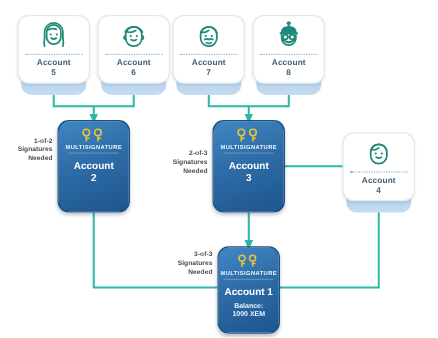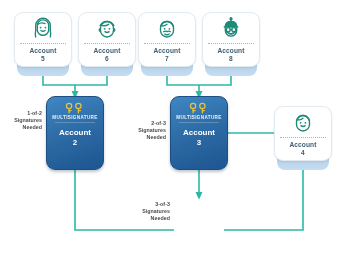--- a/index.html
+++ b/index.html
@@ -247,20 +247,39 @@
       </svg>
     </div>
     <div class="mtitle">MULTISIGNATURE</div>
     <div class="mrule"></div>
     <div class="mname">
       <span>Account</span><br>
       <span>3</span>
     </div>
   </div>
 
+  <div class="mcard" style="left:174px;top:197px;width:50px;height:70px;">
+    <div class="mkeys">
+      <svg width="20" height="11" viewBox="0 0 26 14" fill="none" stroke="#e8c33a" stroke-width="1.6" stroke-linecap="round">
+        <circle cx="6" cy="4.6" r="3.1"></circle>
+        <path d="M6 7.7 v5"></path>
+          <path d="M6 10 h2.4"></path>
+        <circle cx="17" cy="4.6" r="3.1"></circle>
+        <path d="M17 7.7 v5"></path>
+          <path d="M17 10 h2.4"></path>
+      </svg>
+    </div>
+    <div class="mtitle">MULTISIGNATURE</div>
+    <div class="mrule"></div>
+    <div class="mname">Account 1</div>
+    <div class="mbal">
+      <span>Balance:</span><br>
+      <span>1000 XEM</span>
+    </div>
+  </div>
 
   <div class="cap" style="left:4px;top:110px;width:38px;">
     <div>1-of-2</div>
     <div>Signatures</div>
     <div>Needed</div>
   </div>
 
   <div class="cap" style="left:128px;top:120px;width:38px;">
     <div>2-of-3</div>
     <div>Signatures</div>

